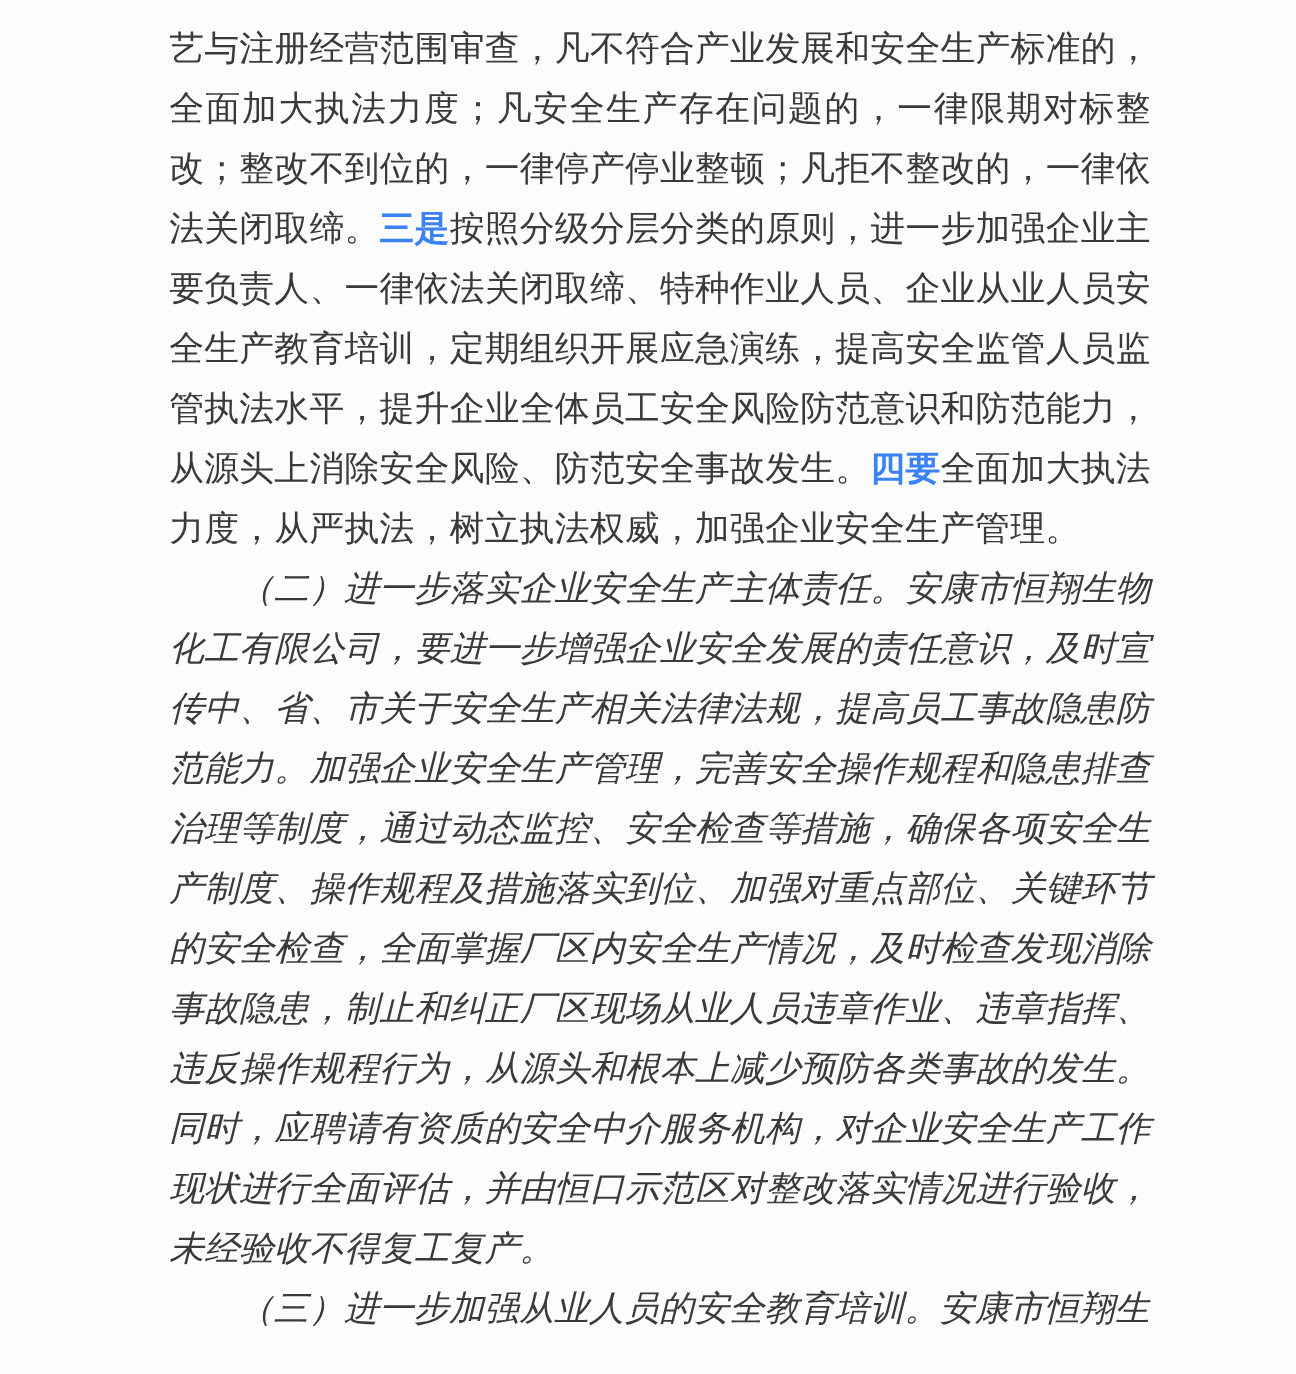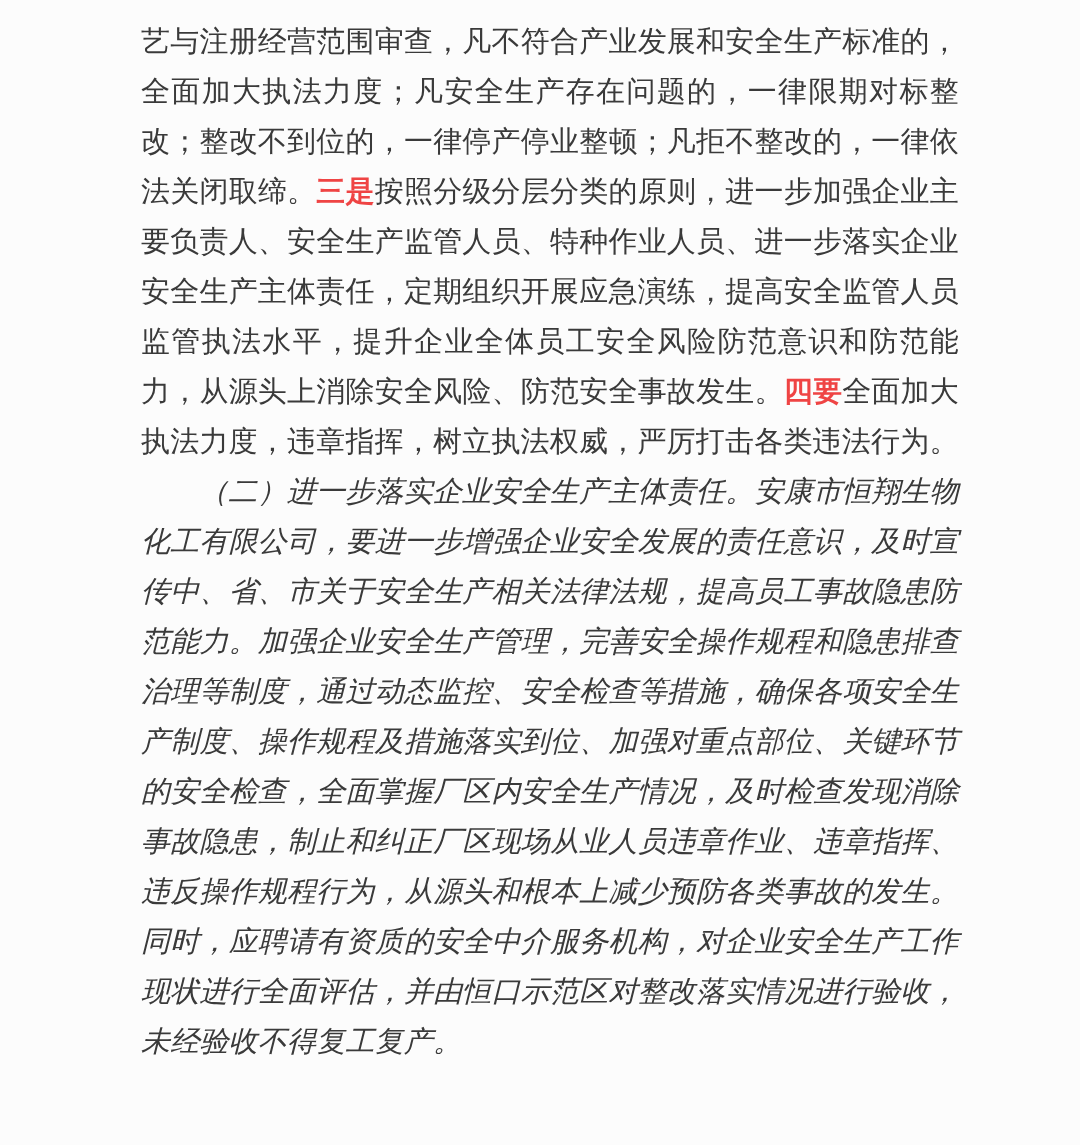--- a/index.html
+++ b/index.html
@@ -29,24 +29,25 @@
   .doc-body p {
     margin: 0;
     padding: 0;
   }
   .doc-body p.indent {
     text-indent: 2em;
     font-style: italic;
   }
   .bold-em {
     font-weight: bold;
-    color: #ef4444;
+    color: #3b82f6;
   }
 </style>
 </head>
 <body>
 
 <div class="doc-page">
   <div class="doc-body">
-    <p><span>艺与注册经营范围审查，凡不符合产业发展和安全生产标准的，全面加大执法力度；凡安全生产存在问题的，一律限期对标整改；整改不到位的，一律停产停业整顿；凡拒不整改的，一律依法关闭取缔。</span><span class="bold-em">三是</span><span>按照分级分层分类的原则，进一步加强企业主要负责人、安全生产监管人员、特种作业人员、进一步落实企业安全生产主体责任，定期组织开展应急演练，提高安全监管人员监管执法水平，提升企业全体员工安全风险防范意识和防范能力，从源头上消除安全风险、防范安全事故发生。</span><span class="bold-em">四要</span><span>全面加大执法力度，违章指挥，树立执法权威，严厉打击各类违法行为。</span></p>
+    <p><span>艺与注册经营范围审查，凡不符合产业发展和安全生产标准的，全面加大执法力度；凡安全生产存在问题的，一律限期对标整改；整改不到位的，一律停产停业整顿；凡拒不整改的，一律依法关闭取缔。</span><span class="bold-em">三是</span><span>按照分级分层分类的原则，进一步加强企业主要负责人、一律依法关闭取缔、特种作业人员、企业从业人员安全生产教育培训，定期组织开展应急演练，提高安全监管人员监管执法水平，提升企业全体员工安全风险防范意识和防范能力，从源头上消除安全风险、防范安全事故发生。</span><span class="bold-em">四要</span><span>全面加大执法力度，从严执法，树立执法权威，加强企业安全生产管理。</span></p>
     <p class="indent">（二）进一步落实企业安全生产主体责任。安康市恒翔生物化工有限公司，要进一步增强企业安全发展的责任意识，及时宣传中、省、市关于安全生产相关法律法规，提高员工事故隐患防范能力。加强企业安全生产管理，完善安全操作规程和隐患排查治理等制度，通过动态监控、安全检查等措施，确保各项安全生产制度、操作规程及措施落实到位、加强对重点部位、关键环节的安全检查，全面掌握厂区内安全生产情况，及时检查发现消除事故隐患，制止和纠正厂区现场从业人员违章作业、违章指挥、违反操作规程行为，从源头和根本上减少预防各类事故的发生。同时，应聘请有资质的安全中介服务机构，对企业安全生产工作现状进行全面评估，并由恒口示范区对整改落实情况进行验收，未经验收不得复工复产。</p>
+    <p class="indent">（三）进一步加强从业人员的安全教育培训。安康市恒翔生</p>
   </div>
 </div>
 
 </body></html>

